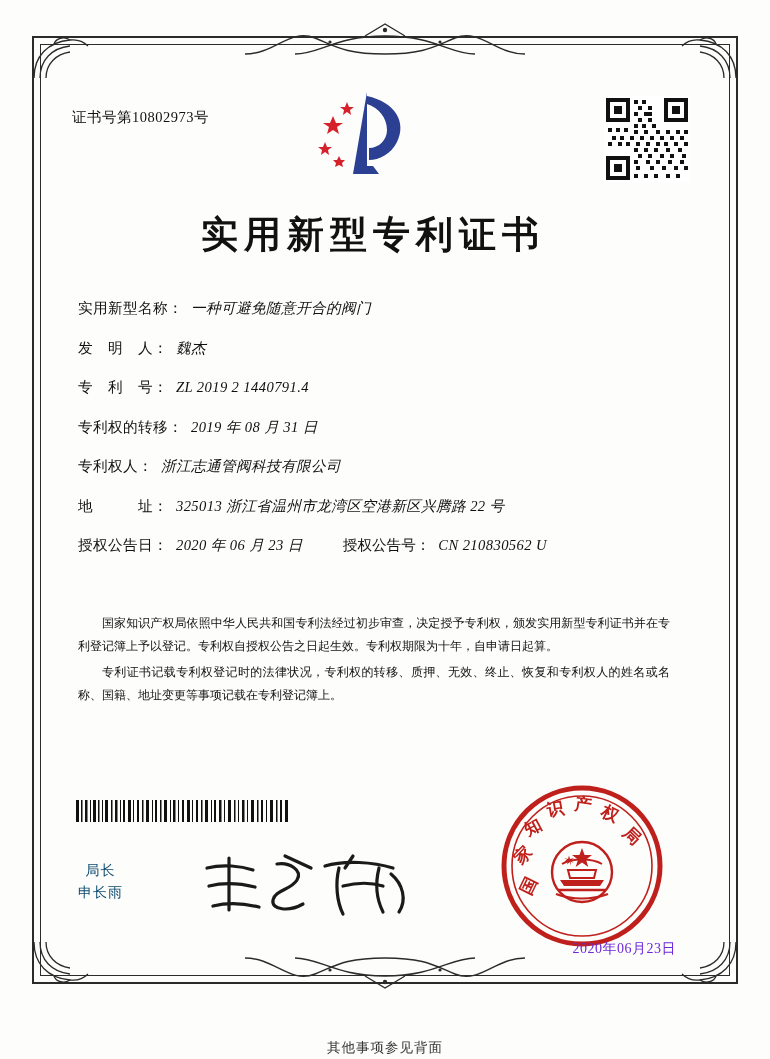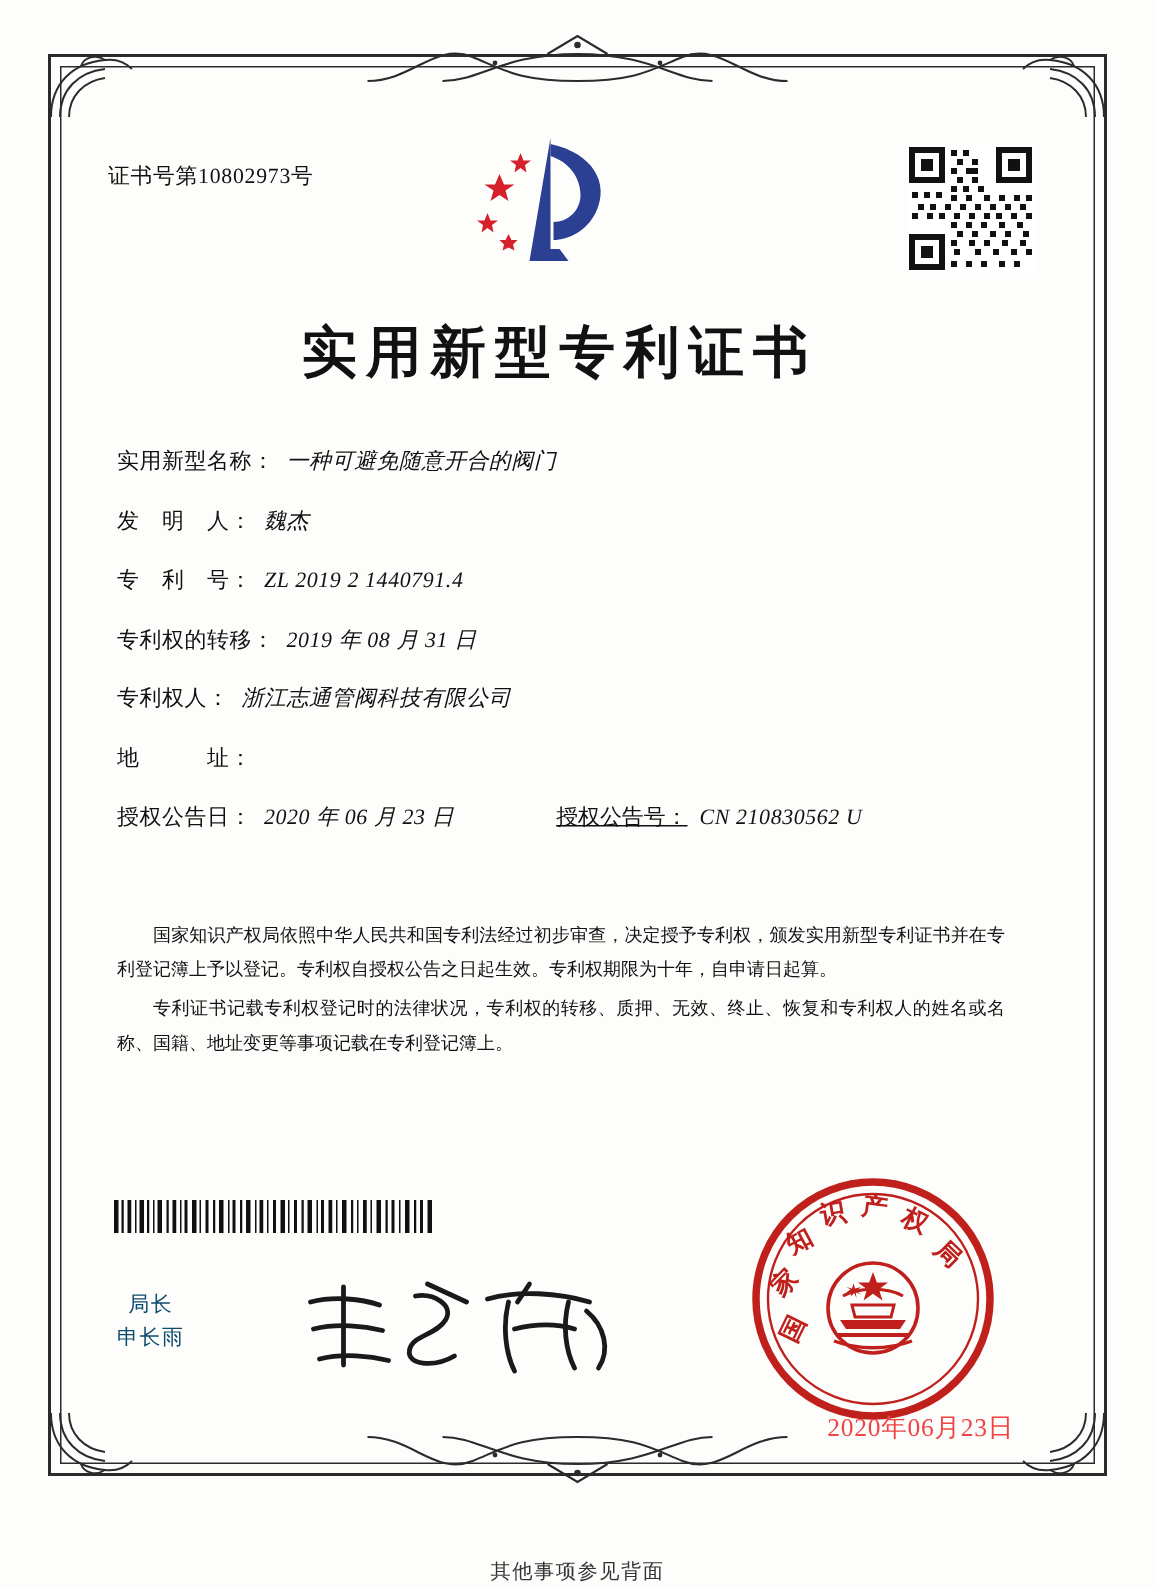--- a/index.html
+++ b/index.html
@@ -124,23 +124,22 @@
   .field-label {
     white-space: nowrap;
     letter-spacing: 0.4px;
   }
   .field-value {
     margin-left: 8px;
     letter-spacing: 0.4px;
     font-style: italic;
   }
   .field-row.inline2 .field-label2 {
-    margin-left: 68px;
+    margin-left: 40px;
     white-space: nowrap;
-    text-decoration: underline;
   }
 
   .paragraphs {
     position: absolute;
     left: 30px;
     top: 552px;
     width: 592px;
     font-size: 12px;
     line-height: 1.95;
     color: #111;
@@ -183,22 +182,22 @@
     right: 28px;
     top: 718px;
     width: 176px;
     height: 176px;
   }
 
   .seal-date {
     position: absolute;
     right: 22px;
     top: 880px;
-    font-size: 17px;
-    color: #ef4444;
+    font-size: 14px;
+    color: #6d28d9;
     letter-spacing: 0.5px;
   }
 
   .page-no {
     position: absolute;
     left: 0; right: 0;
     top: 990px;
     text-align: center;
     font-size: 13.5px;
     color: #333;
@@ -407,20 +406,21 @@
       <div class="field-row">
         <span class="field-label">专利权的转移：</span>
         <span class="field-value">2019 年 08 月 31 日</span>
       </div>
       <div class="field-row">
         <span class="field-label">专利权人：</span>
         <span class="field-value">浙江志通管阀科技有限公司</span>
       </div>
       <div class="field-row">
         <span class="field-label">地　　　址：</span>
+        <span class="field-value">325013 浙江省温州市龙湾区空港新区兴腾路 22 号</span>
       </div>
       <div class="field-row inline2">
         <span class="field-label">授权公告日：</span>
         <span class="field-value">2020 年 06 月 23 日</span>
         <span class="field-label2">授权公告号：</span>
         <span class="field-value">CN 210830562 U</span>
       </div>
     </div>
 
     <div class="paragraphs">

